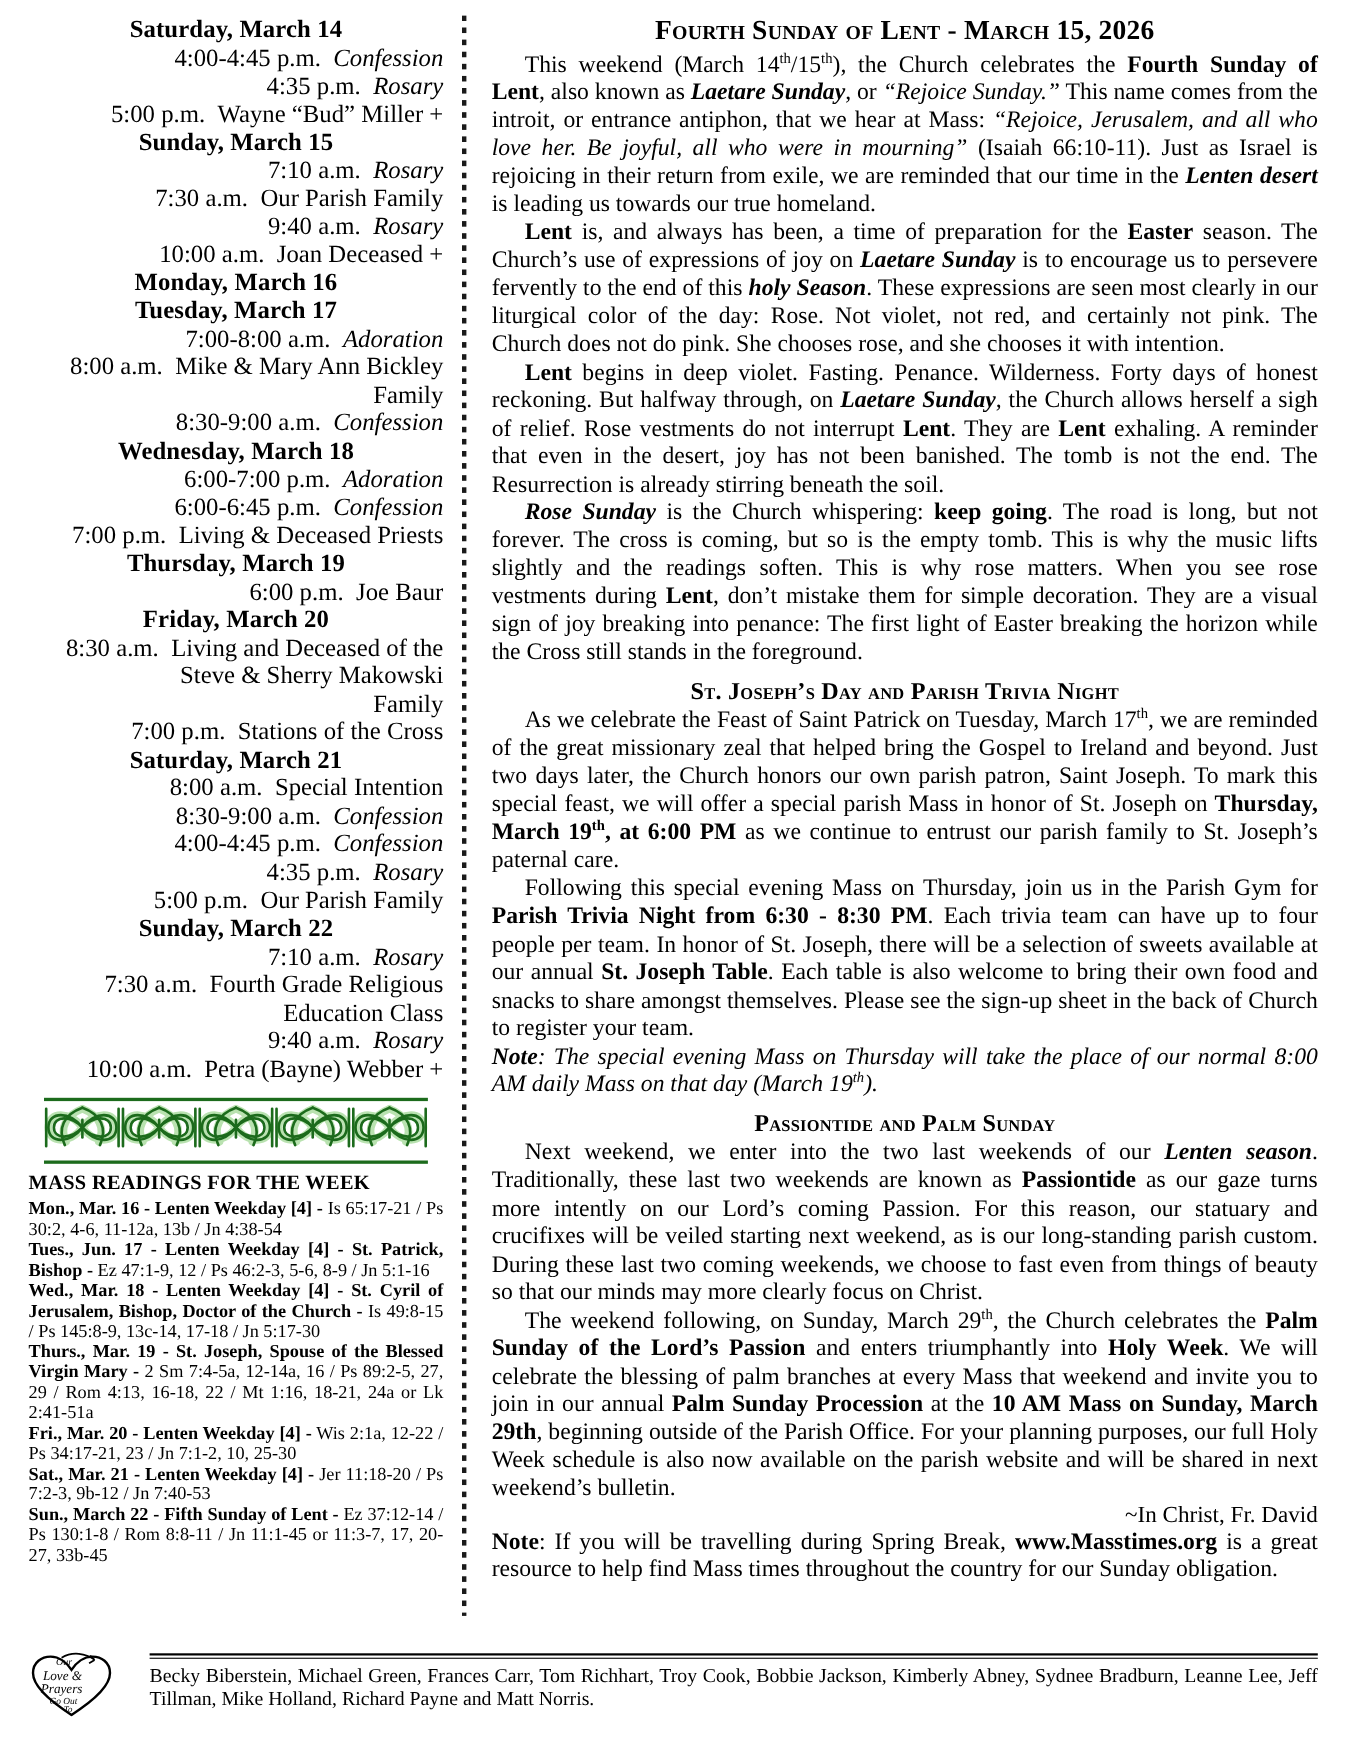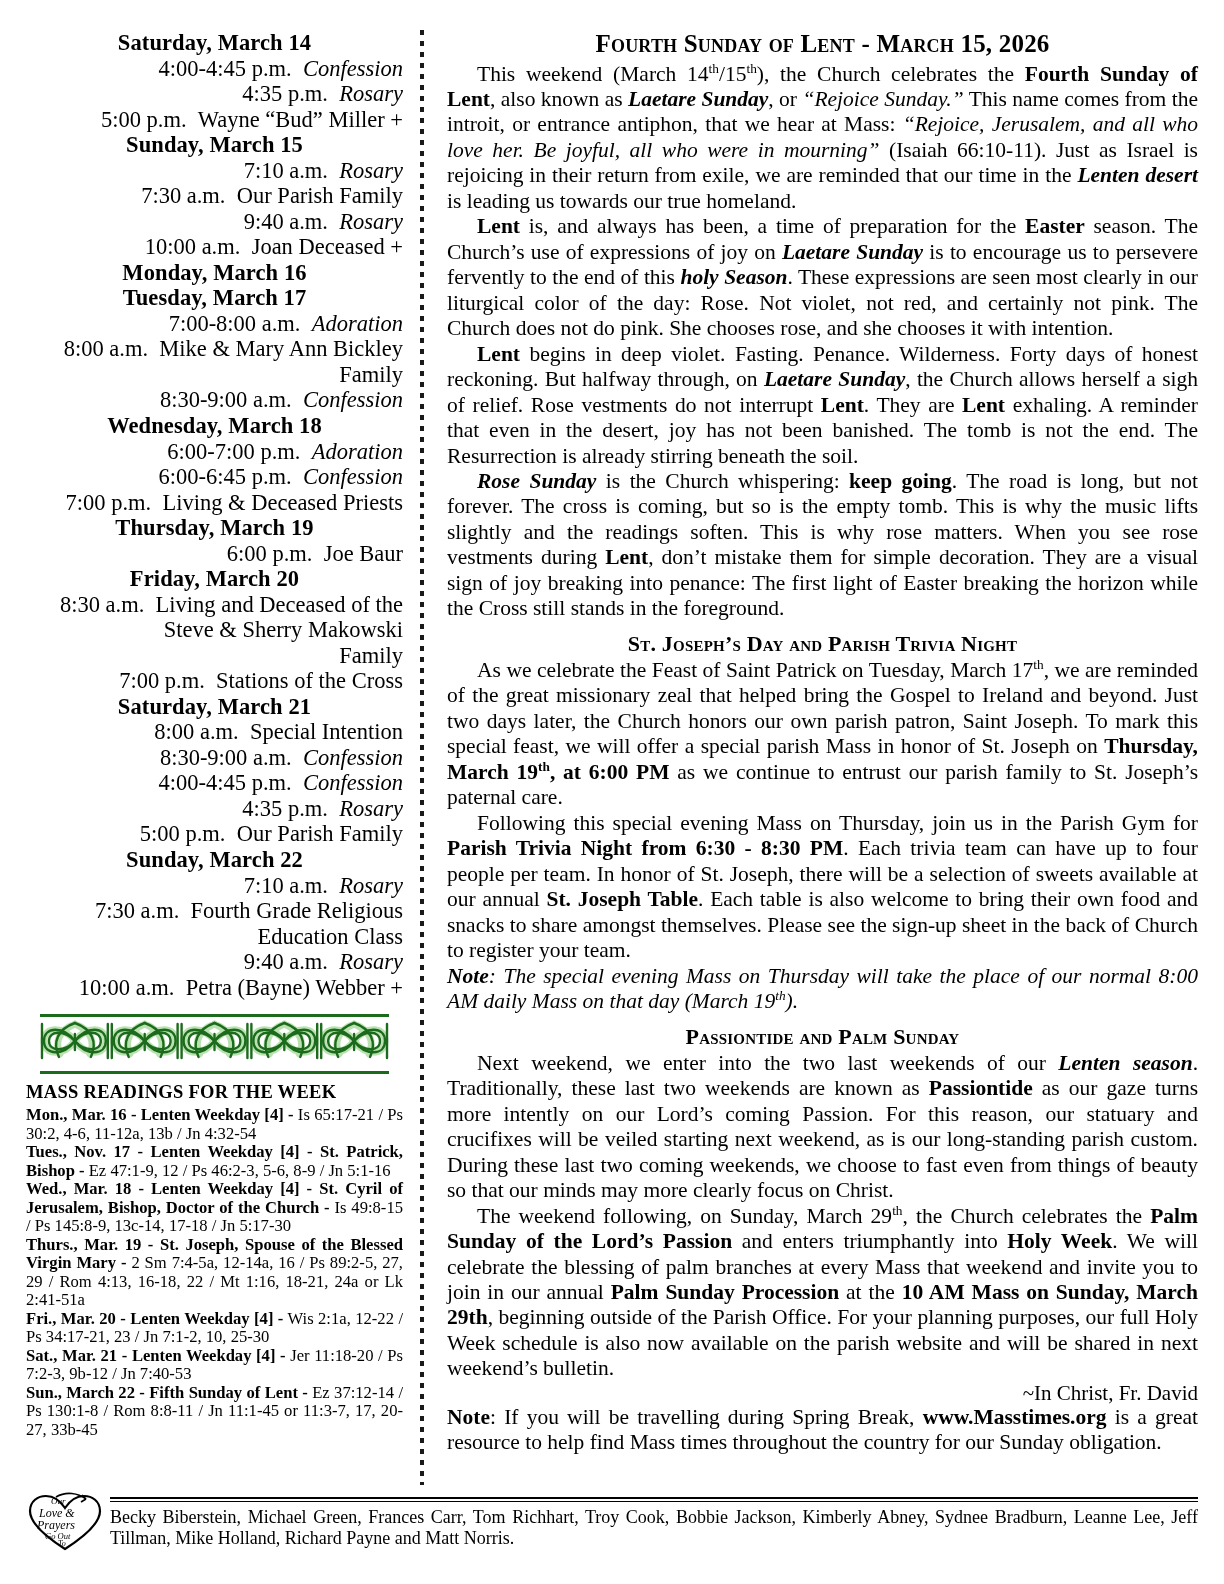--- a/index.html
+++ b/index.html
@@ -13,21 +13,21 @@
     font-family: "Liberation Serif", "DejaVu Serif", serif;
     color: #000000;
     position: relative;
     overflow: hidden;
   }
   .page {
     position: relative;
     width: 1224px;
     height: 1584px;
     box-sizing: border-box;
-    padding: 30px 26px 0 26px;
+    padding: 14px 26px 0 26px;
   }
   .columns {
     display: flex;
     align-items: flex-start;
     height: 1455px;
   }
   
   .left-col {
     width: 385px;
     flex: 0 0 385px;
@@ -141,23 +141,24 @@
     font-size: 21px;
     margin: 0;
     line-height: 1.1;
   }
 
   
   .footer {
     position: absolute;
     left: 26px;
     right: 26px;
-    bottom: 31px;
+    bottom: 21px;
     display: flex;
-    align-items: center;
+    align-items: flex-start;
+    gap: 26px;
   }
   .footer-logo {
     flex: 0 0 78px;
     width: 78px;
     height: 62px;
     margin-top: -2px;
   }
   .footer-logo svg { display: block; }
   .footer-text-wrap {
     flex: 1 1 auto;
@@ -243,22 +244,22 @@
             <use href="#knotcell" x="70" y="0"></use>
             <use href="#knotcell" x="140" y="0"></use>
             <use href="#knotcell" x="210" y="0"></use>
             <use href="#knotcell" x="280" y="0"></use>
           </svg>
         </div>
       </div>
 
       <div class="readings-title">MASS READINGS FOR THE WEEK</div>
       <div id="readings-root">
-          <div class="reading"><b>Mon., Mar. 16 - Lenten Weekday [4] -</b><span> Is 65:17-21 / Ps 30:2, 4-6, 11-12a, 13b / Jn 4:32-54</span></div>
-          <div class="reading"><b>Tues., Nov. 17 - Lenten Weekday [4] - St. Patrick, Bishop -</b><span> Ez 47:1-9, 12 / Ps 46:2-3, 5-6, 8-9 / Jn 5:1-16</span></div>
+          <div class="reading"><b>Mon., Mar. 16 - Lenten Weekday [4] -</b><span> Is 65:17-21 / Ps 30:2, 4-6, 11-12a, 13b / Jn 4:38-54</span></div>
+          <div class="reading"><b>Tues., Jun. 17 - Lenten Weekday [4] - St. Patrick, Bishop -</b><span> Ez 47:1-9, 12 / Ps 46:2-3, 5-6, 8-9 / Jn 5:1-16</span></div>
           <div class="reading"><b>Wed., Mar. 18 - Lenten Weekday [4] - St. Cyril of Jerusalem, Bishop, Doctor of the Church -</b><span> Is 49:8-15 / Ps 145:8-9, 13c-14, 17-18 / Jn 5:17-30</span></div>
           <div class="reading"><b>Thurs., Mar. 19 - St. Joseph, Spouse of the Blessed Virgin Mary -</b><span> 2 Sm 7:4-5a, 12-14a, 16 / Ps 89:2-5, 27, 29 / Rom 4:13, 16-18, 22 / Mt 1:16, 18-21, 24a or Lk 2:41-51a</span></div>
           <div class="reading"><b>Fri., Mar. 20 - Lenten Weekday [4] -</b><span> Wis 2:1a, 12-22 / Ps 34:17-21, 23 / Jn 7:1-2, 10, 25-30</span></div>
           <div class="reading"><b>Sat., Mar. 21 - Lenten Weekday [4] -</b><span> Jer 11:18-20 / Ps 7:2-3, 9b-12 / Jn 7:40-53</span></div>
           <div class="reading"><b>Sun., March 22 - Fifth Sunday of Lent -</b><span> Ez 37:12-14 / Ps 130:1-8 / Rom 8:8-11 / Jn 11:1-45 or 11:3-7, 17, 20-27, 33b-45</span></div>
         </div>
     </div>
 
     <div class="col-sep"></div>
 

